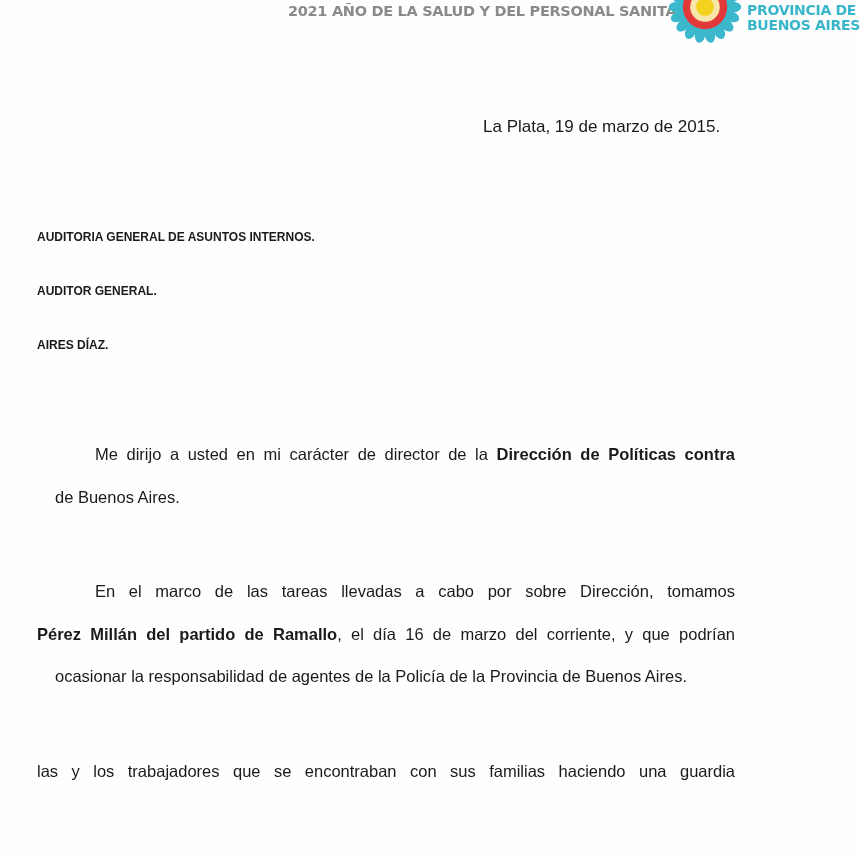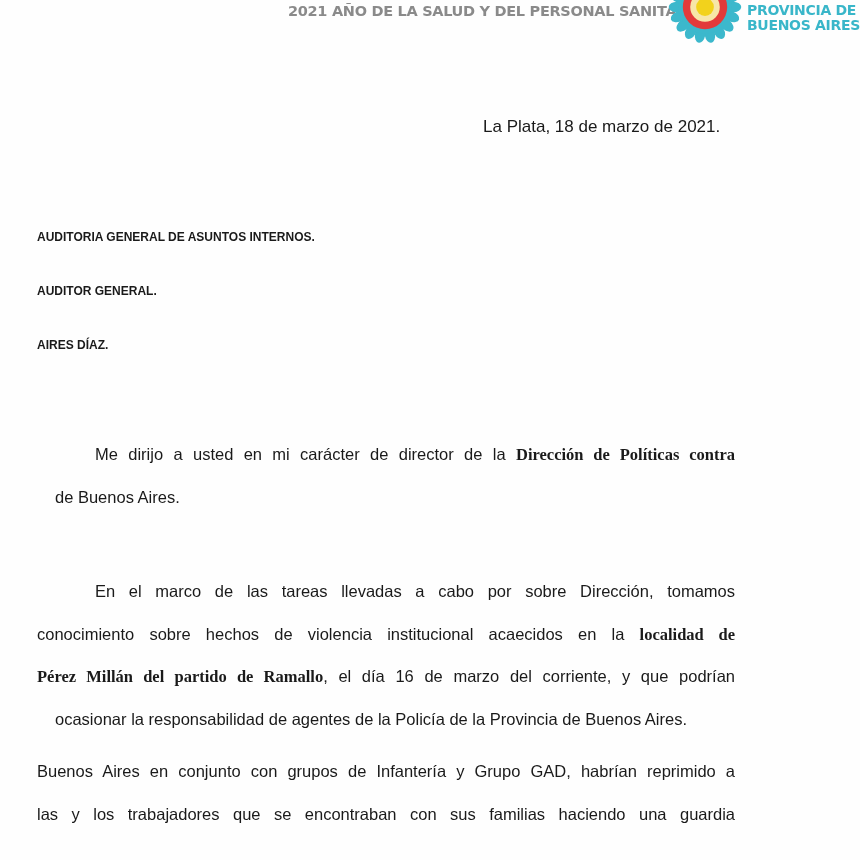--- a/index.html
+++ b/index.html
@@ -85,21 +85,21 @@
     text-align: justify;
     text-align-last: justify;
   }
   .line.last {
     text-align-last: left;
     margin-left: 18px;
   }
   .line.indent {
     padding-left: 58px;
   }
-  .b { font-weight: bold; font-family: Liberation Serif, serif; }
+  .b { font-weight: bold; }
   sup { font-size: 10px; vertical-align: 7px; line-height: 0; }
 </style>
 </head>
 <body>
 
 <div class="page">
 
   <div class="header-motto">2021 AÑO DE LA SALUD Y DEL PERSONAL SANITARIO</div>
 
   <svg class="logo" viewBox="0 0 100 100">
@@ -128,34 +128,32 @@
     <circle cx="50" cy="50" r="20" fill="#f7e6a8"></circle>
     <circle cx="50" cy="50" r="12" fill="#f2d21c"></circle>
   </svg>
 
   <div class="logo-text">
     <div>GOBIERNO DE LA</div>
     <div>PROVINCIA DE</div>
     <div>BUENOS AIRES</div>
   </div>
 
-  <div class="date-line">La Plata, 18 de marzo de 2021.</div>
+  <div class="date-line">La Plata, 19 de marzo de 2015.</div>
 
   <div class="addressee" style="top:225px">AUDITORIA GENERAL DE ASUNTOS INTERNOS.</div>
   <div class="addressee" style="top:279px">AUDITOR GENERAL.</div>
   <div class="addressee" style="top:333px">AIRES DÍAZ.</div>
 
   <div class="para" id="para-0" style="top:433px">
       <span class="line indent"><span>Me dirijo a usted en mi carácter de director de la </span><span class="b">Dirección de Políticas contra</span></span>
       <span class="line last"><span>de Buenos Aires.</span></span>
     </div>
   <div class="para" id="para-1" style="top:570px">
       <span class="line indent"><span>En el marco de las tareas llevadas a cabo por sobre Dirección, tomamos</span></span>
-      <span class="line"><span>conocimiento sobre hechos de violencia institucional acaecidos en la </span><span class="b">localidad  de</span></span>
       <span class="line"><span class="b">Pérez Millán del partido de Ramallo</span><span>, el día 16 de marzo del corriente, y que podrían</span></span>
       <span class="line last"><span>ocasionar la responsabilidad de agentes de la Policía de la Provincia de Buenos Aires.</span></span>
     </div>
   <div class="para" id="para-2" style="top:750px">
-      <span class="line"><span>Buenos Aires en conjunto con grupos de Infantería y Grupo GAD, habrían reprimido a</span></span>
       <span class="line"><span>las y los trabajadores que se encontraban con sus familias haciendo una guardia</span></span>
     </div>
 
 </div>
 
 </body></html>

